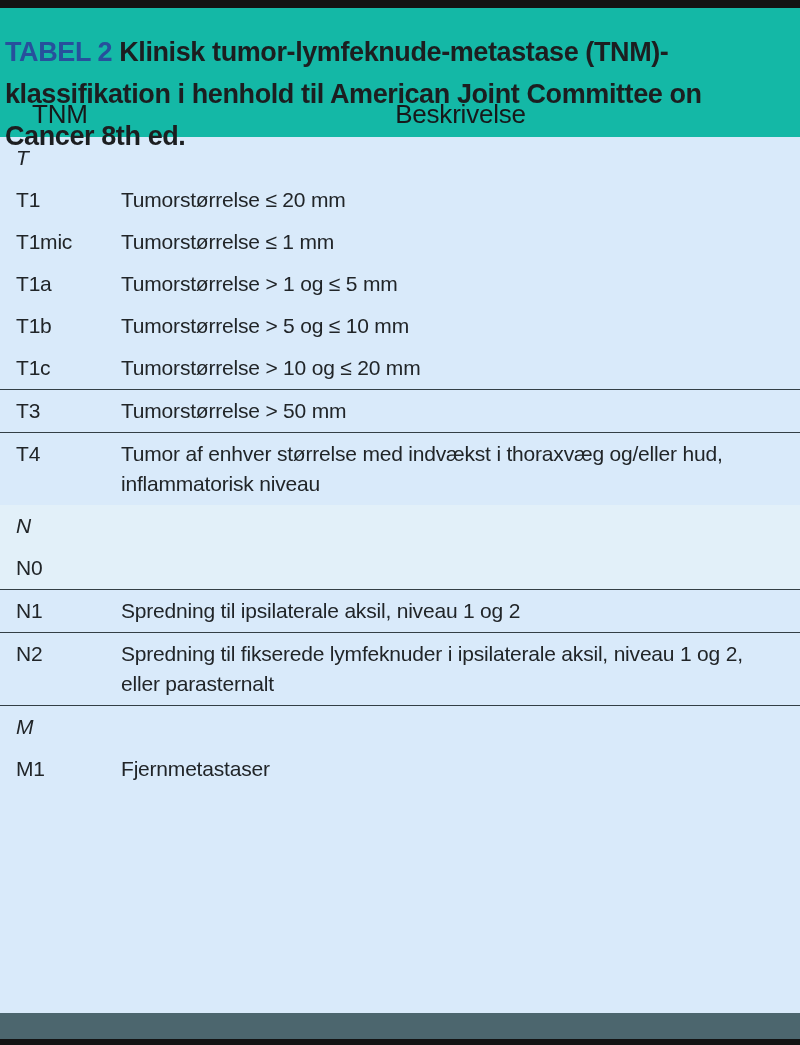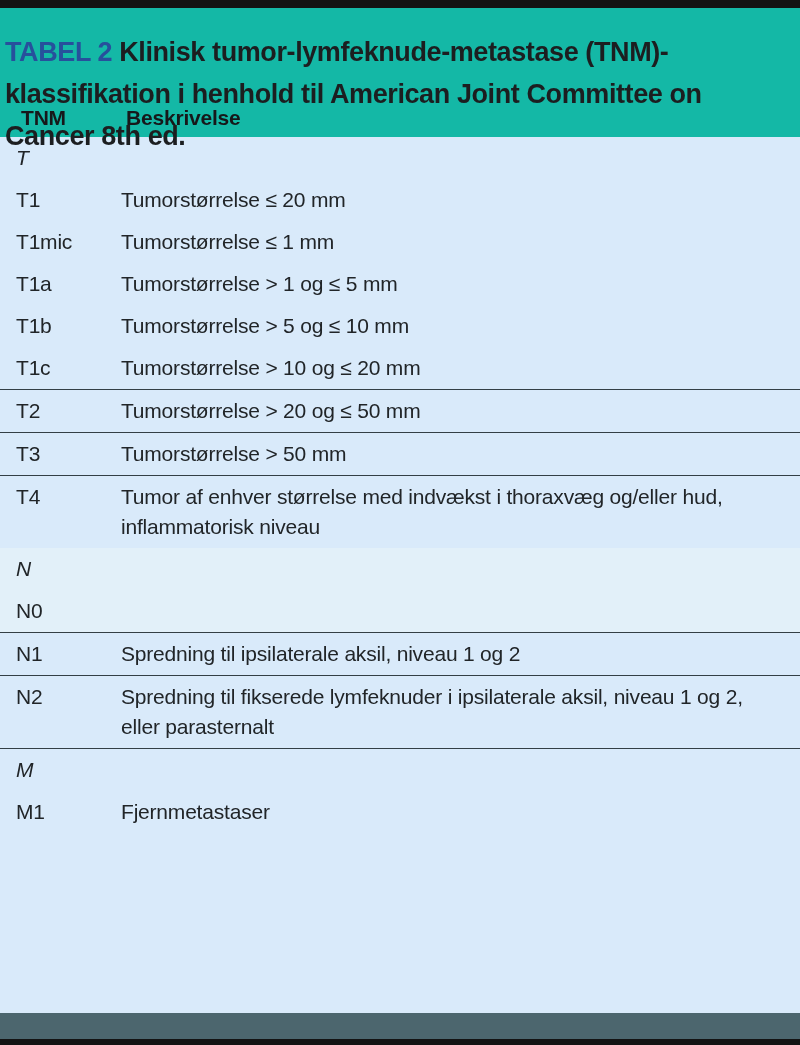--- a/index.html
+++ b/index.html
@@ -30,30 +30,30 @@
     font-size: 27px;
     font-weight: bold;
     line-height: 42px;
     letter-spacing: -0.4px;
     color: #1c1e20;
   }
   .title-label { color: #27509c; padding-right: 7px; }
 
   .col-heads {
     position: absolute;
-    left: 5px; right: 0; bottom: 7px;
+    left: 16px; right: 0; bottom: 7px;
     display: flex;
     padding: 0 16px;
-    font-size: 21px;
-    font-weight: bold;
+    font-size: 26px;
+    font-weight: normal;
     letter-spacing: -0.2px;
     color: #16181a;
   }
   .col-tnm { flex: 0 0 105px; }
-  .col-desc { flex: 1; }
+  .col-desc { flex: 1; text-align: center; }
 
   .table-body {
     background: #d9eafa;
     flex: 1 1 auto;
     font-size: 21px;
     letter-spacing: -0.2px;
     color: #212528;
     overflow: hidden;
   }
   .row {
@@ -101,24 +101,20 @@
       </div>
       <div class="row">
         <span class="code">T1b</span>
         <span class="desc">Tumorstørrelse &gt; 5 og ≤ 10 mm</span>
       </div>
       <div class="row rule">
         <span class="code">T1c</span>
         <span class="desc">Tumorstørrelse &gt; 10 og ≤ 20 mm</span>
       </div>
       <div class="row rule">
-        <span class="code">T2</span>
-        <span class="desc">Tumorstørrelse &gt; 20 og ≤ 50 mm</span>
-      </div>
-      <div class="row rule">
         <span class="code">T3</span>
         <span class="desc">Tumorstørrelse &gt; 50 mm</span>
       </div>
       <div class="row">
         <span class="code">T4</span>
         <span class="desc">Tumor af enhver størrelse med indvækst i thoraxvæg og/eller hud, inflammatorisk niveau</span>
       </div>
       <div class="row section band">
         <span class="code">N</span>
         <span class="desc"></span>

